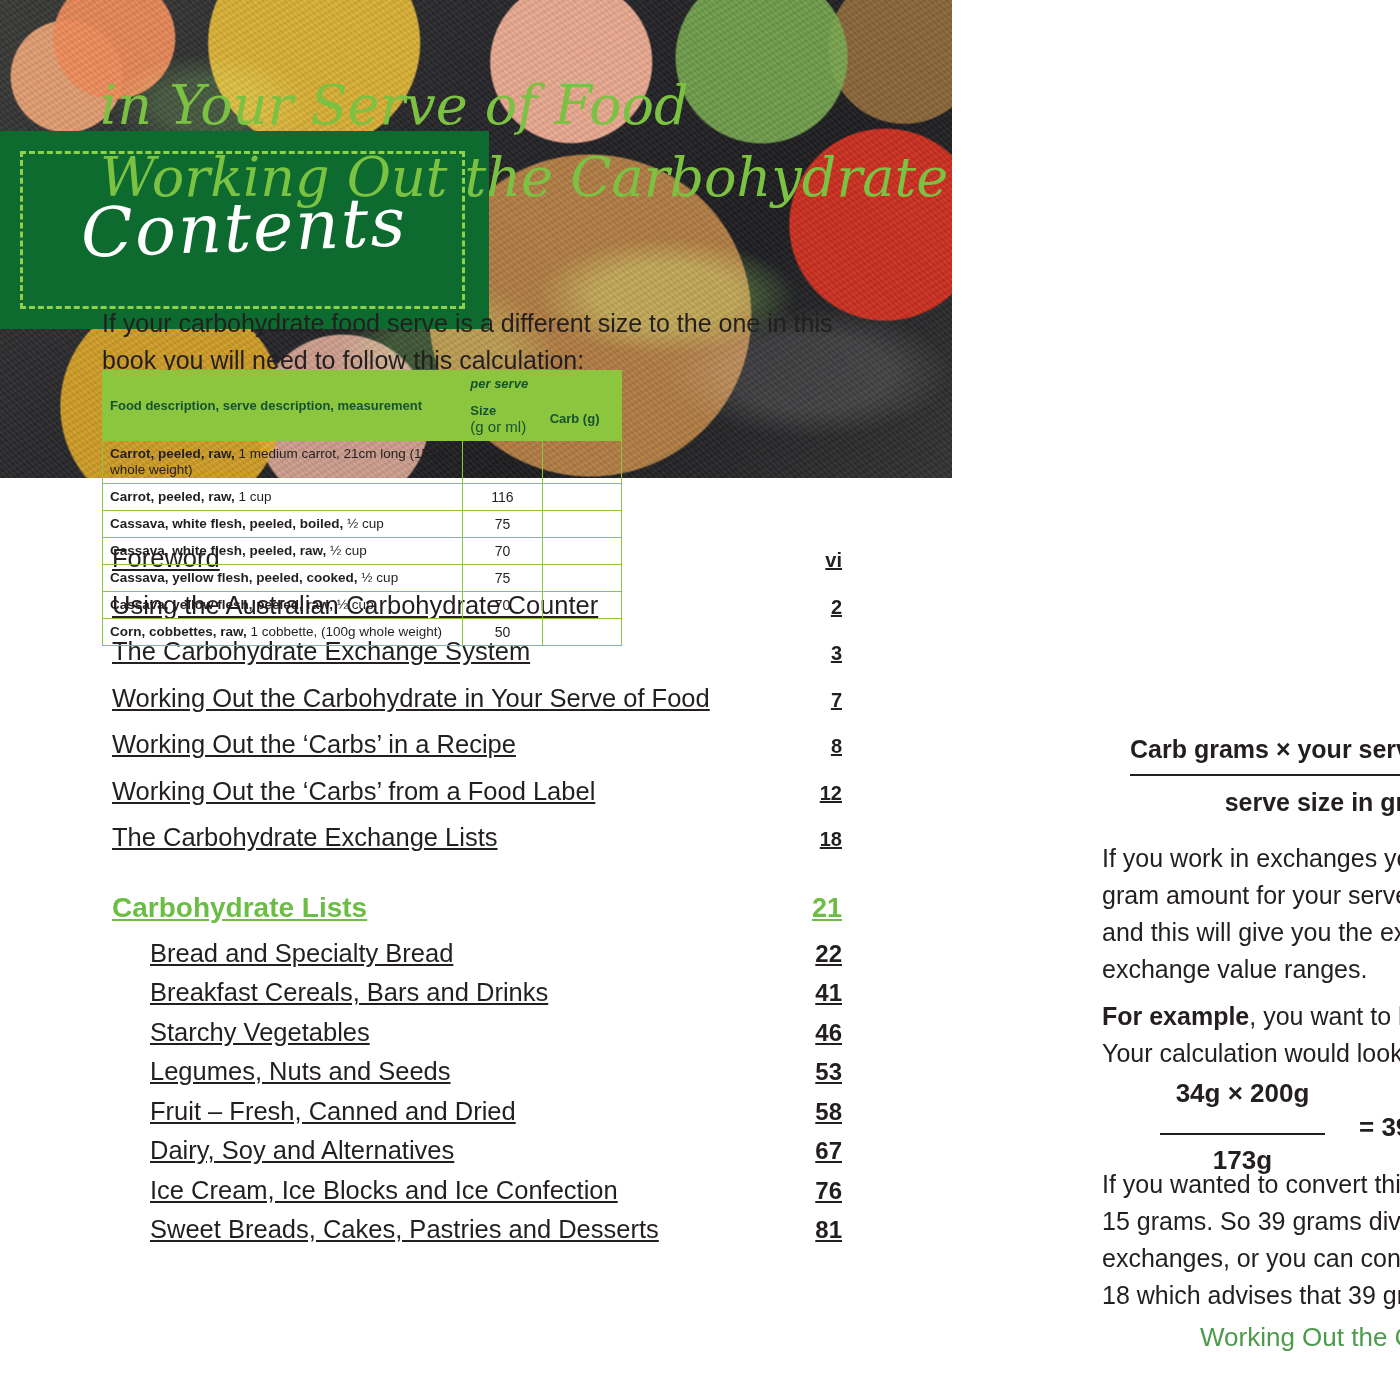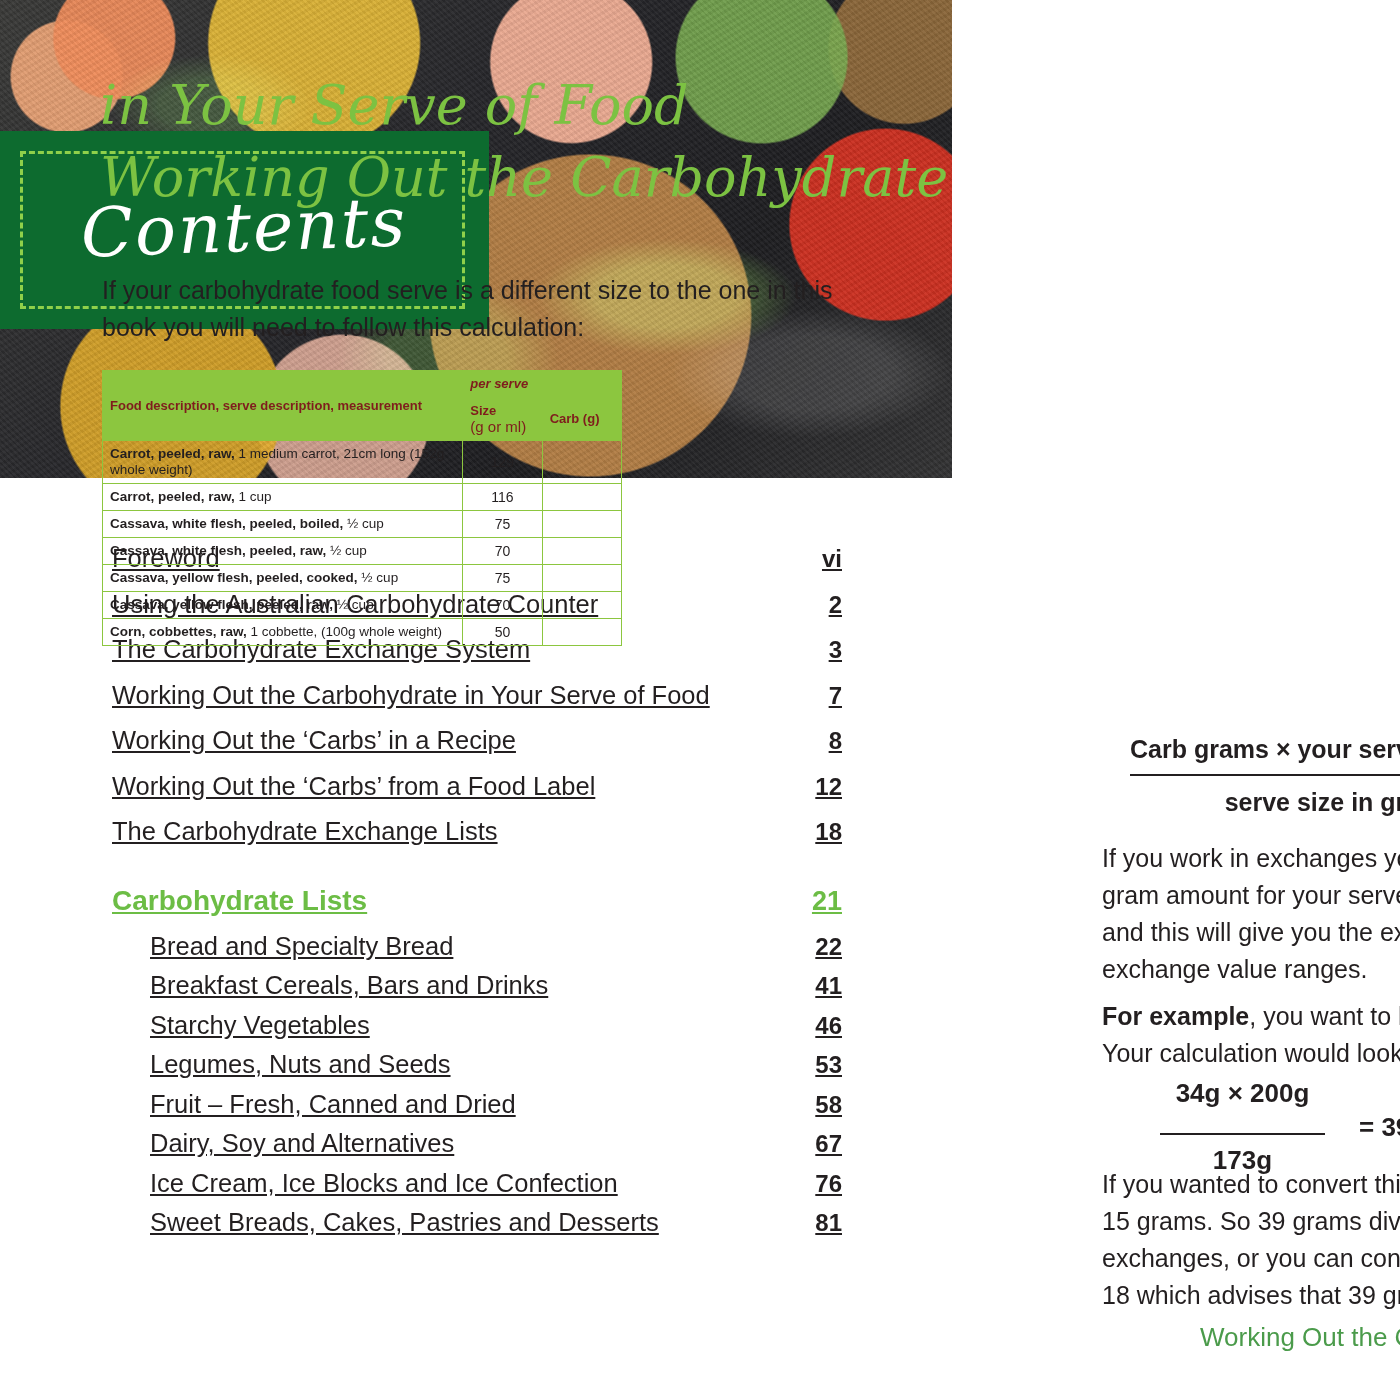--- a/index.html
+++ b/index.html
@@ -119,21 +119,21 @@
     align-items: baseline;
     justify-content: space-between;
     font-size: 25.5px;
     line-height: 44.5px;
     color: #231f20;
     font-weight: 400;
     text-decoration: underline;
   }
   .toc-row .page-no {
     font-weight: bold;
-    font-size: 24px;
+    font-size: 20px;
     color: #231f20;
     min-width: 40px;
     text-align: right;
   }
   .toc-section {
     margin-top: 20px;
   }
   .toc-section .toc-row {
     font-size: 28px;
     line-height: 52px;
@@ -177,21 +177,21 @@
     font-family: "DejaVu Serif", serif;
     font-style: italic;
     font-size: 54px;
     line-height: 72px;
     font-weight: 400;
     white-space: nowrap;
   }
   .rp-intro {
     position: absolute;
     left: 102px;
-    top: 272px;
+    top: 305px;
     width: 540px;
     font-size: 25px;
     line-height: 37px;
     color: #231f20;
     white-space: nowrap;
   }
 
   
   .rp-table {
     position: absolute;
@@ -204,21 +204,21 @@
   }
   .rp-table td, .rp-table th {
     border: 1px solid #8cc63f;
     padding: 5px 7px;
     vertical-align: middle;
     color: #231f20;
     text-align: left;
   }
   .rp-table thead th {
     background: #8cc63f;
-    color: #7f1d1d;
+    color: #14532d;
     font-size: 13px;
     font-weight: bold;
     line-height: 16px;
   }
   .rp-table td.desc {
     width: 262px;
     line-height: 16px;
     margin-left: 48px;
   }
   .rp-table td.desc b { font-weight: bold; }

